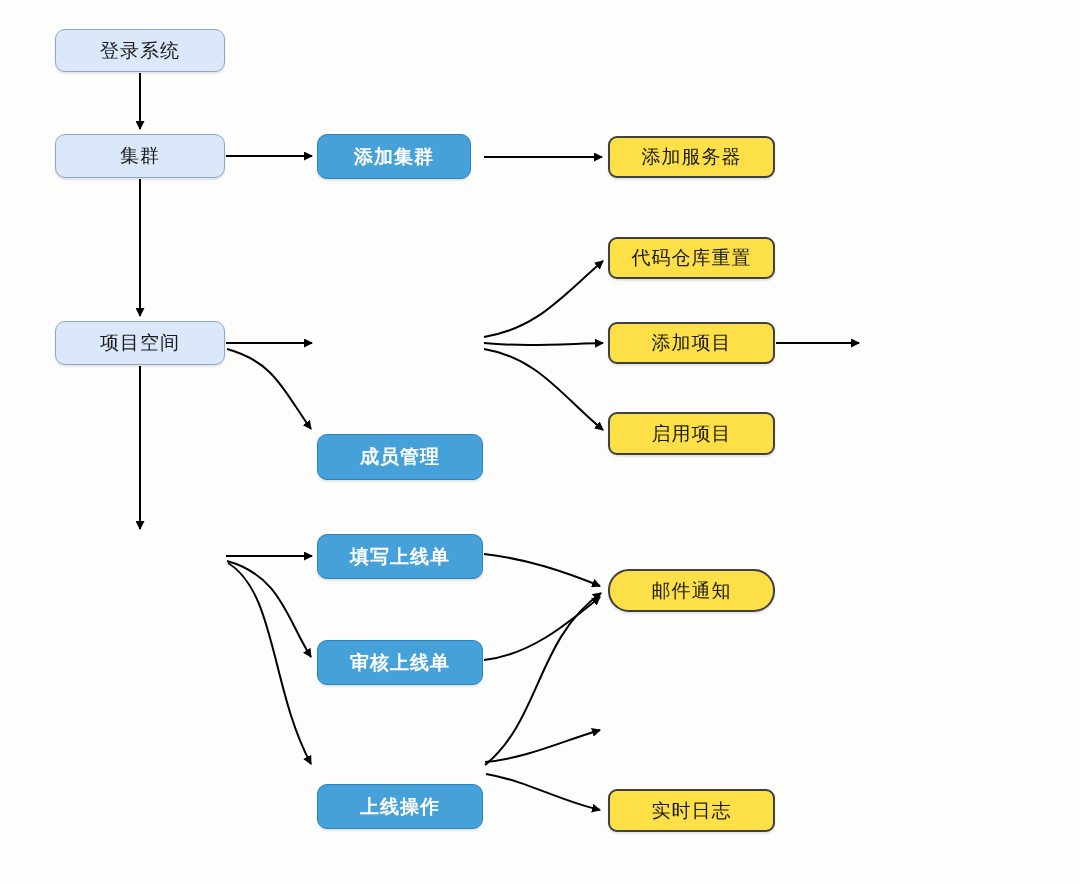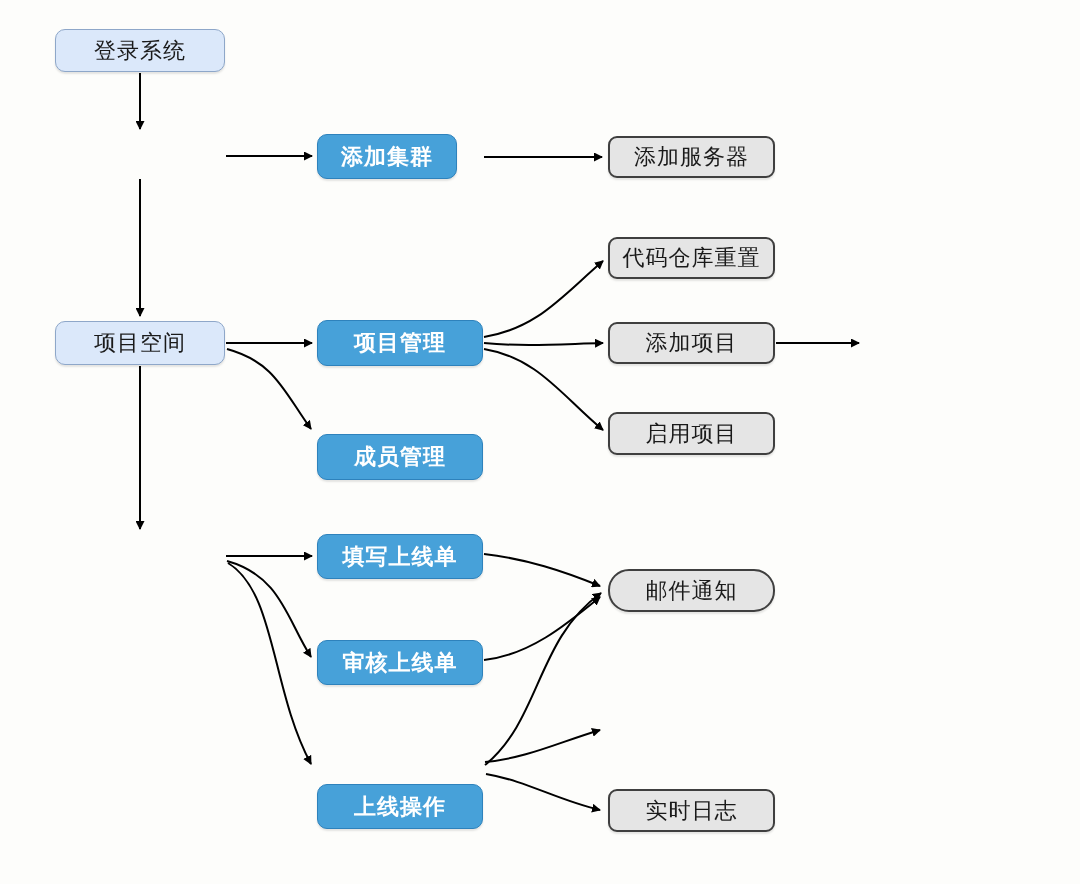--- a/index.html
+++ b/index.html
@@ -22,40 +22,40 @@
     width: 1080px;
     height: 884px;
     z-index: 1;
   }
   .node {
     position: absolute;
     z-index: 2;
     display: flex;
     align-items: center;
     justify-content: center;
-    font-size: 22px;
+    font-size: 19px;
     letter-spacing: 1px;
     color: #1a1a1a;
     box-sizing: border-box;
     box-shadow: 0 2px 2px rgba(0,0,0,0.10);
   }
   .node-light {
     background: #dbe8fa;
     border: 1px solid #8ea7c9;
     border-radius: 10px;
   }
   .node-blue {
     background: #47a1d9;
     border: 1px solid #2e82bc;
     border-radius: 10px;
     color: #ffffff;
     font-weight: bold;
   }
   .node-cream {
-    background: #e5e5e5;
+    background: #fde047;
     border: 2px solid #3f3f3f;
     border-radius: 9px;
   }
   .node-green {
     background: #cfe89a;
     border: 2px solid #48522e;
     border-radius: 9px;
   }
   .edge {
     stroke: #000000;
@@ -89,24 +89,24 @@
     <path class="edge" d="M227,561 C281,576 287,620 311,657" marker-end="url(#arw)"></path>
     <path class="edge" d="M228,563 C276,592 271,690 311,764" marker-end="url(#arw)"></path>
     <path class="edge" d="M484,554 C527,559 563,571 600,586" marker-end="url(#arw)"></path>
     <path class="edge" d="M484,660 C530,655 567,624 600,597" marker-end="url(#arw)"></path>
     <path class="edge" d="M485,765 C541,719 536,640 601,593" marker-end="url(#arw)"></path>
     <path class="edge" d="M485,762 C527,758 557,743 600,730" marker-end="url(#arw)"></path>
     <path class="edge" d="M486,774 C527,781 557,800 600,810" marker-end="url(#arw)"></path>
   </svg>
 
   <div class="node node-light" style="left:55px;top:29px;width:170px;height:43px;">登录系统</div>
-  <div class="node node-blue" style="left:317px;top:134px;width:140px;height:45px;">添加集群</div>
+  <div class="node node-light" style="left:55px;top:134px;width:170px;height:44px;">集群</div>
+  <div class="node node-blue" style="left:317px;top:134px;width:154px;height:45px;">添加集群</div>
   <div class="node node-cream" style="left:608px;top:136px;width:167px;height:42px;">添加服务器</div>
   <div class="node node-light" style="left:55px;top:321px;width:170px;height:44px;">项目空间</div>
-  <div class="node node-blue" style="left:317px;top:320px;width:166px;height:46px;">项目管理</div>
   <div class="node node-blue" style="left:317px;top:411px;width:166px;height:46px;margin-top:23px;">成员管理</div>
   <div class="node node-cream" style="left:608px;top:237px;width:167px;height:42px;">代码仓库重置</div>
   <div class="node node-cream" style="left:608px;top:322px;width:167px;height:42px;">添加项目</div>
   <div class="node node-cream" style="left:608px;top:412px;width:167px;height:43px;">启用项目</div>
   <div class="node node-blue" style="left:317px;top:534px;width:166px;height:45px;">填写上线单</div>
   <div class="node node-blue" style="left:317px;top:640px;width:166px;height:45px;">审核上线单</div>
   <div class="node node-blue" style="left:317px;top:784px;width:166px;height:45px;">上线操作</div>
   <div class="node node-cream" style="left:608px;top:569px;width:167px;height:43px;border-radius:21px;">邮件通知</div>
   <div class="node node-cream" style="left:608px;top:789px;width:167px;height:43px;">实时日志</div>
 

